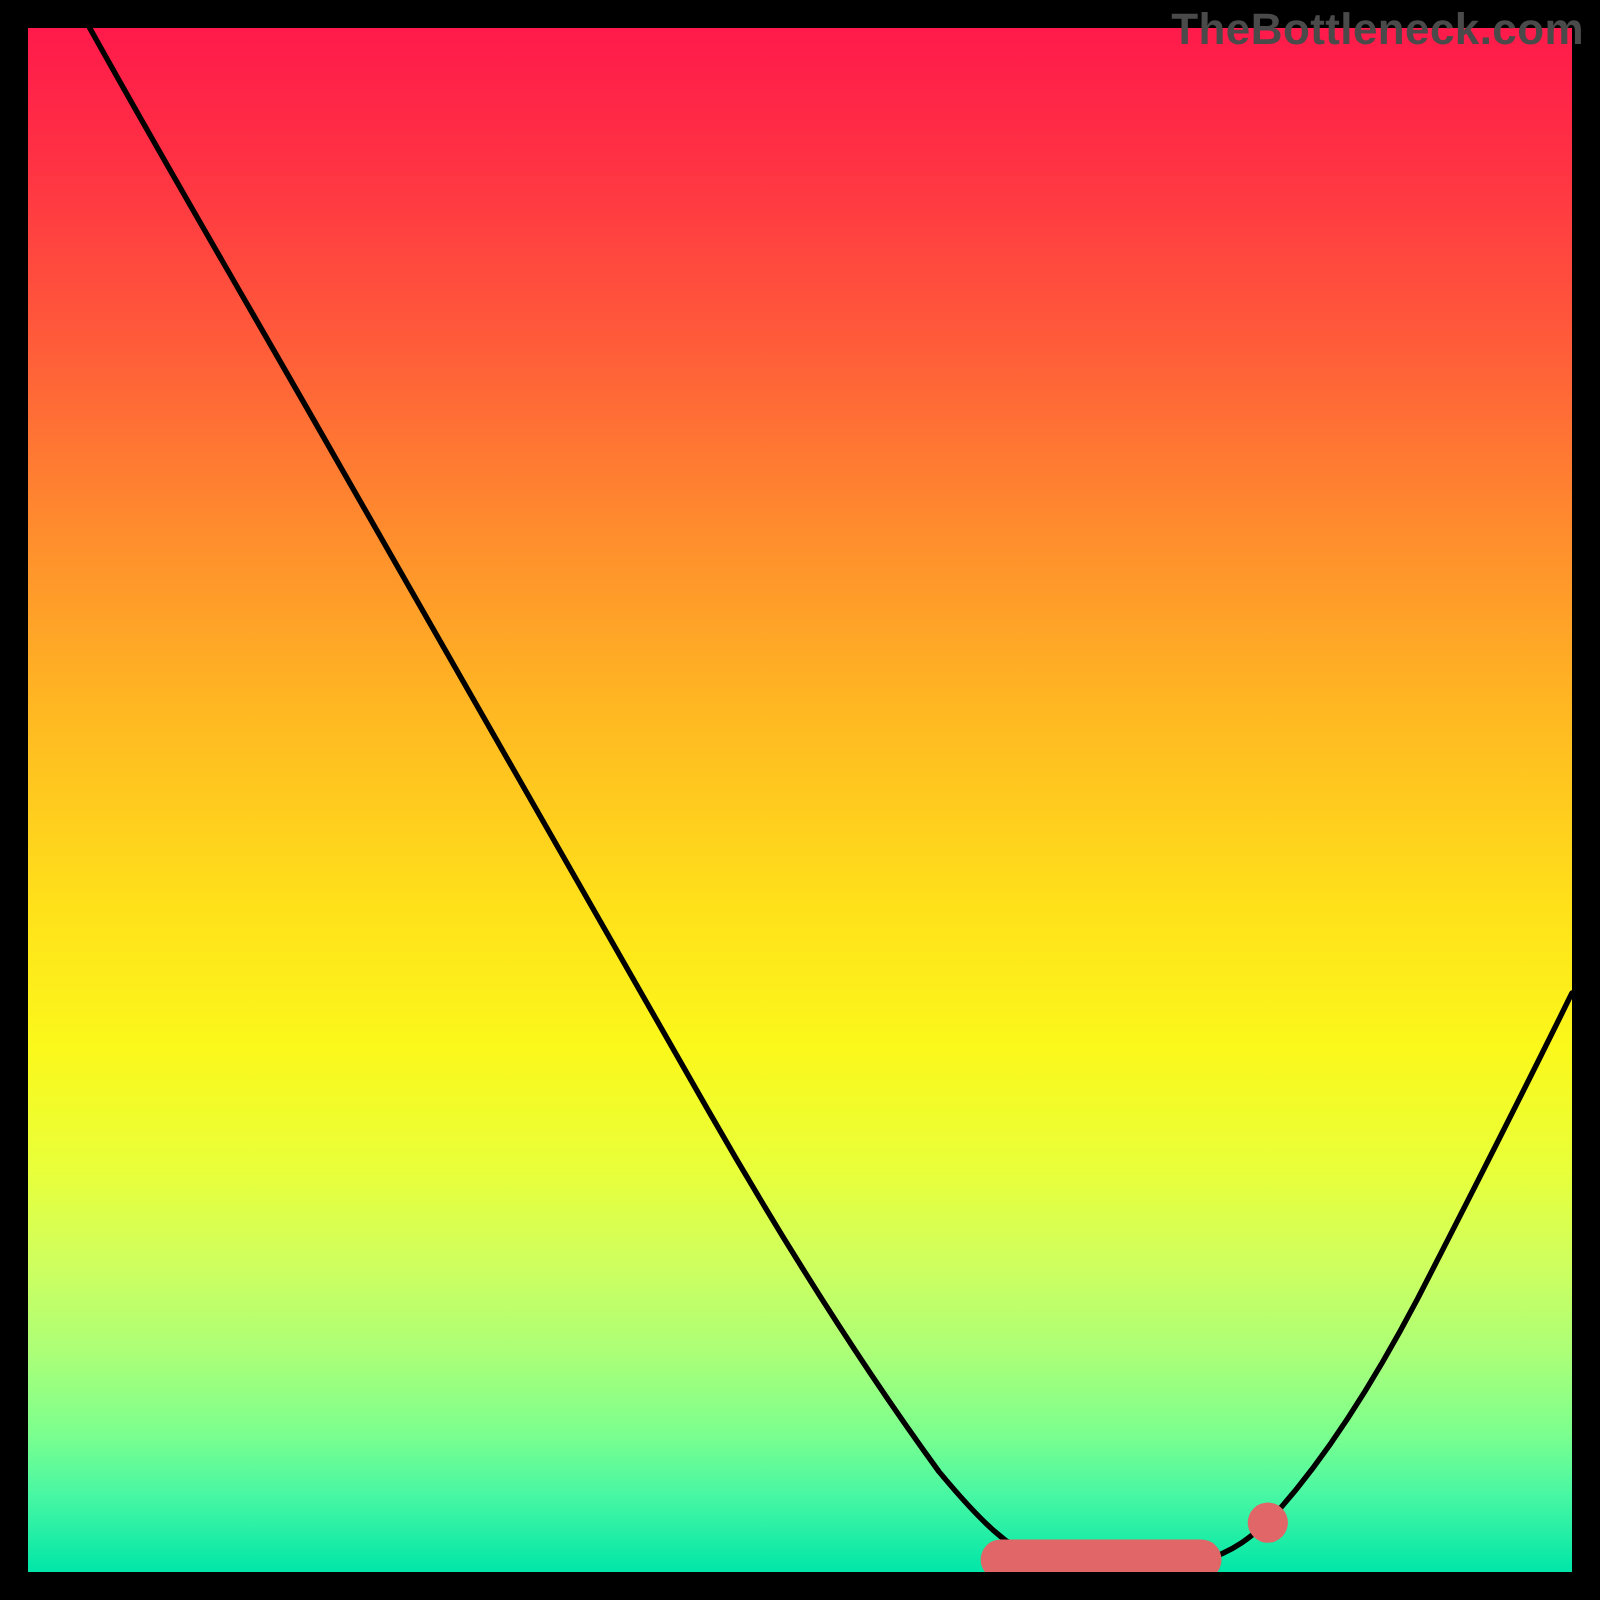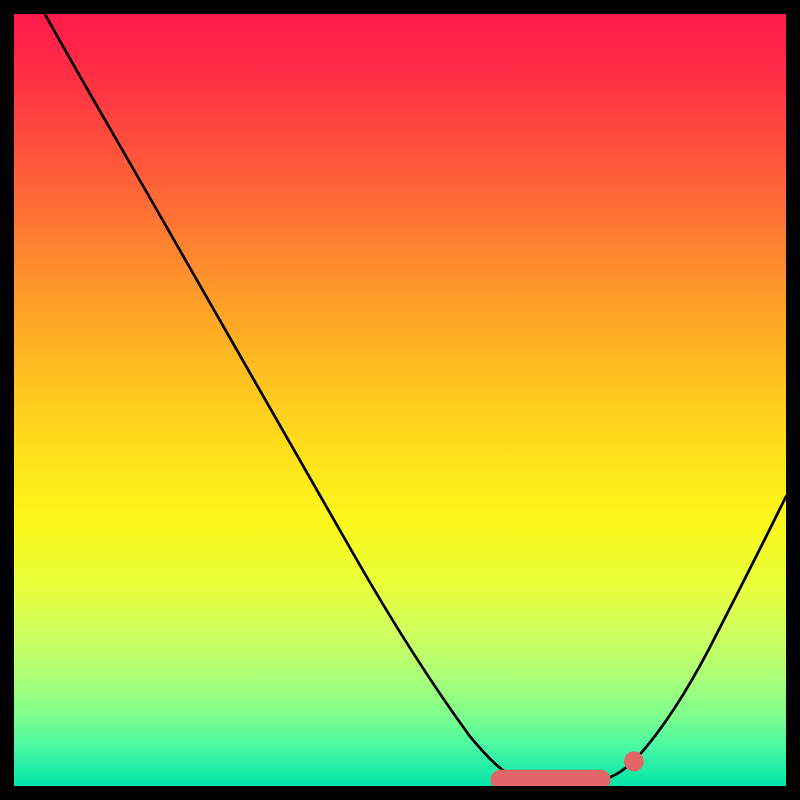--- a/index.html
+++ b/index.html
@@ -83,13 +83,14 @@
                C 78 98.7, 79.3 97.8, 81 96
                C 84 92.6, 87 88, 90 82.3
                C 93.5 75.5, 96.8 69, 100 62.5"></path>
 
       <line x1="63" y1="99.2" x2="76" y2="99.2" stroke="#e06668" stroke-width="2.6" stroke-linecap="round"></line>
 
       <circle cx="80.3" cy="96.8" r="1.3" fill="#e06668"></circle>
     </svg>
   </div>
 
+  <div class="watermark">TheBottleneck.com</div>
 </div>
 
 </body></html>

